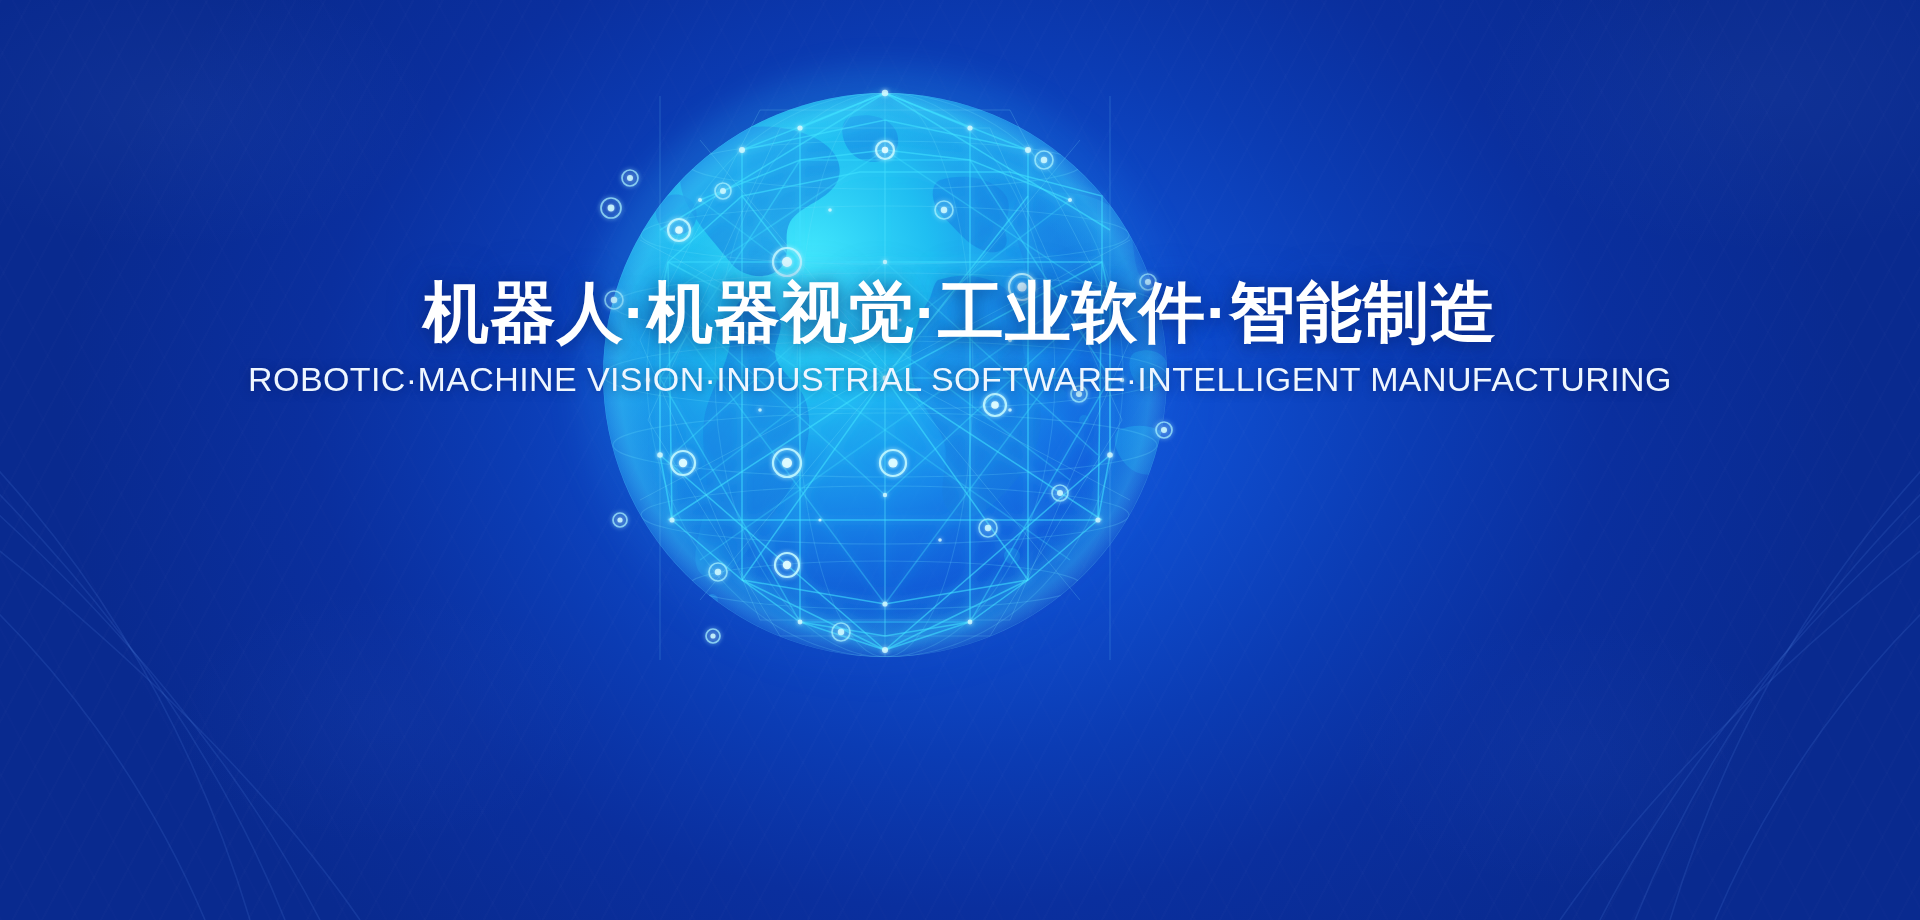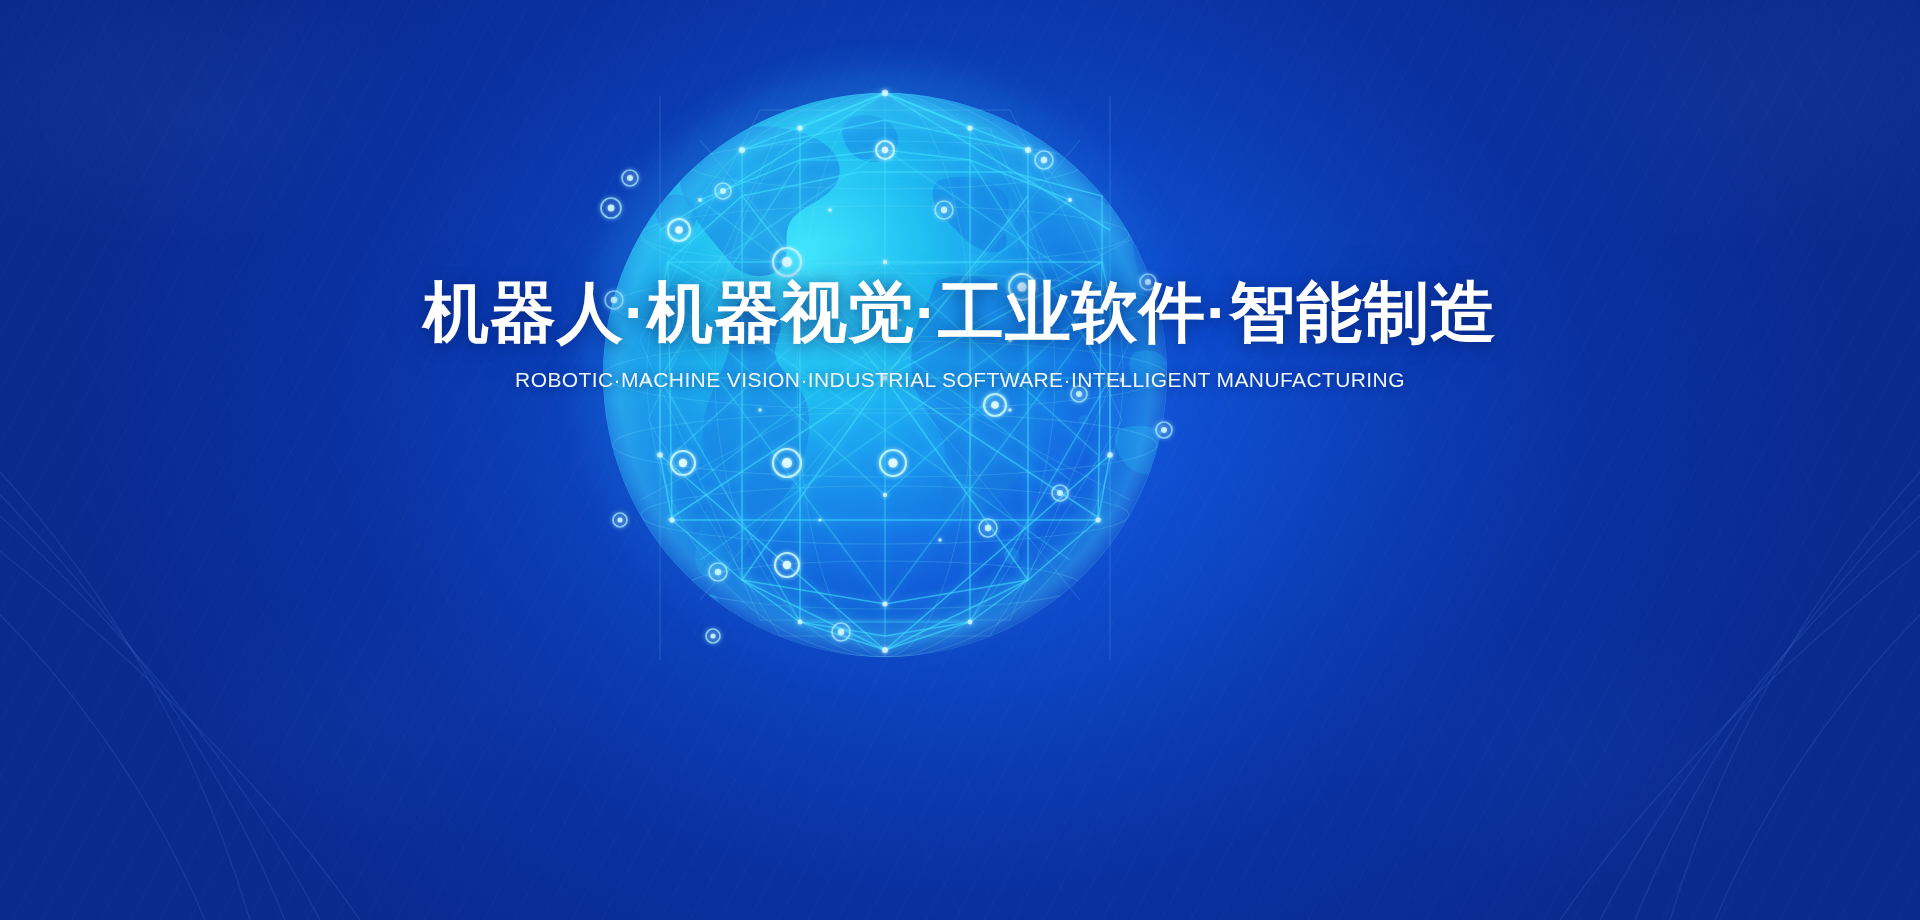--- a/index.html
+++ b/index.html
@@ -69,23 +69,23 @@
   #headline {
     color:#ffffff;
     font-size:66px;
     font-weight:bold;
     letter-spacing:1px;
     line-height:1.06;
     text-shadow:0 2px 16px rgba(5,25,90,0.55), 0 0 40px rgba(10,60,180,0.45);
     white-space:nowrap;
   }
   #subtitle {
-    margin-top:20px;
+    margin-top:12px;
     color:#eef6ff;
-    font-size:21px;
+    font-size:34px;
     font-weight:normal;
     letter-spacing:0.4px;
     white-space:nowrap;
     text-shadow:0 1px 10px rgba(5,25,90,0.5);
   }
 </style>
 </head>
 <body>
 
 <div id="banner">

